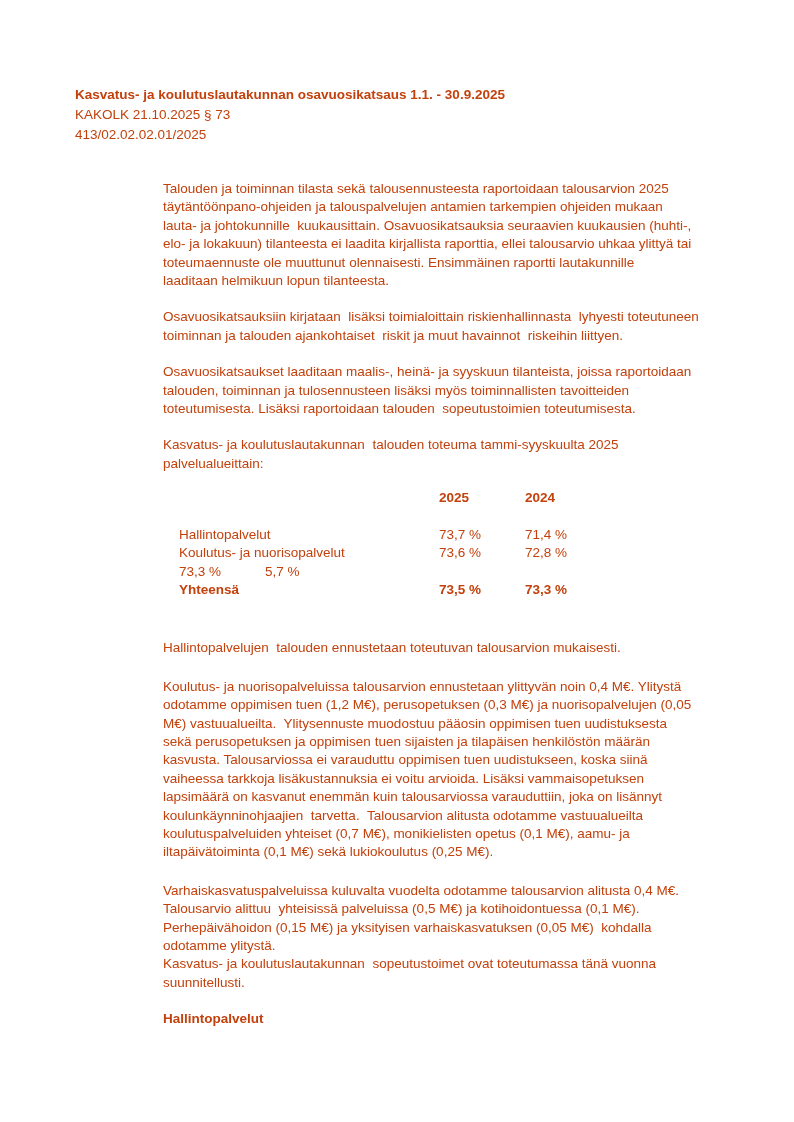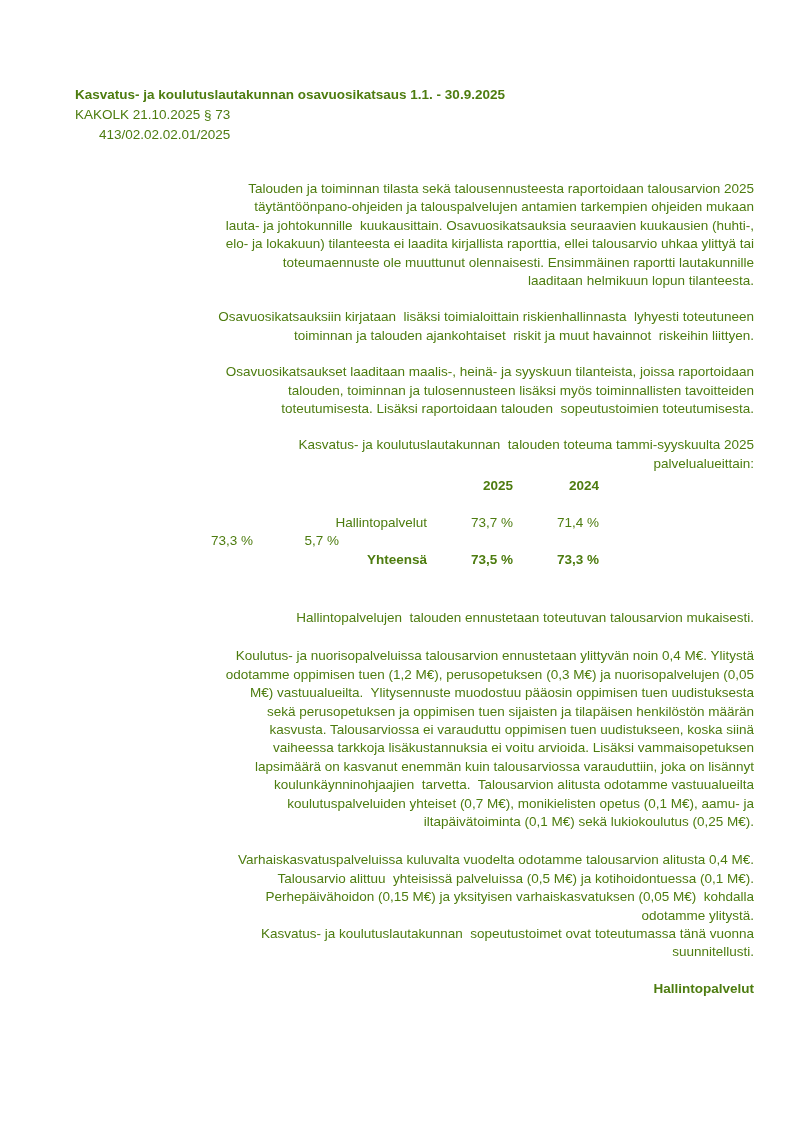--- a/index.html
+++ b/index.html
@@ -2,26 +2,25 @@
 <html><head>
 <meta charset="utf-8">
 <style>
   html, body { margin: 0; padding: 0; background: #e8e8e8; }
   .page {
     position: relative;
     width: 794px;
     height: 1122px;
     margin: 0 auto;
     background: #ffffff;
-    color: #4d7c0f;
+    color: #c2410c;
     font-family: "Liberation Sans", "DejaVu Sans", sans-serif;
     font-size: 13.5px;
     line-height: 18.4px;
     overflow: hidden;
-    text-align: right;
   }
   .doc-title {
     position: absolute;
     left: 75px;
     top: 86px;
     font-weight: 700;
     white-space: nowrap;
   }
   .ref-block {
     position: absolute;
@@ -34,21 +33,21 @@
     left: 163px;
     top: 180px;
     right: 40px;
   }
   .para {
     margin: 0 0 18px 0;
     white-space: pre-wrap; 
   }
   .para.no-gap { margin-bottom: 1px; }
   .para.gap-20 { margin-bottom: 20px; }
-  .tbl { margin: 4px; }
+  .tbl { margin: 16px; }
   .trow { display: flex; }
   .tlabel { width: 260px; flex: 0 0 260px; }
   .tcol { width: 86px; flex: 0 0 86px; }
   .b { font-weight: 700; }
   .thead { margin-bottom: 18px; }
   .tbody-rows { margin-bottom: 40px; }
   .heading { margin: 0; font-weight: 700; white-space: pre-wrap; }
 </style>
 </head>
 <body>
@@ -87,20 +86,25 @@
         <span class="tcol b">2025</span>
         <span class="tcol b">2024</span>
       </div>
       <div class="tbody-rows">
         <div class="trow">
           <span class="tlabel">Hallintopalvelut</span>
           <span class="tcol">73,7 %</span>
           <span class="tcol">71,4 %</span>
         </div>
         <div class="trow">
+          <span class="tlabel">Koulutus- ja nuorisopalvelut</span>
+          <span class="tcol">73,6 %</span>
+          <span class="tcol">72,8 %</span>
+        </div>
+        <div class="trow">
           <span class="tcol">73,3 %</span>
           <span class="tcol">5,7 %</span>
         </div>
         <div class="trow b">
           <span class="tlabel">Yhteensä</span>
           <span class="tcol">73,5 %</span>
           <span class="tcol">73,3 %</span>
         </div>
       </div>
     </div>

